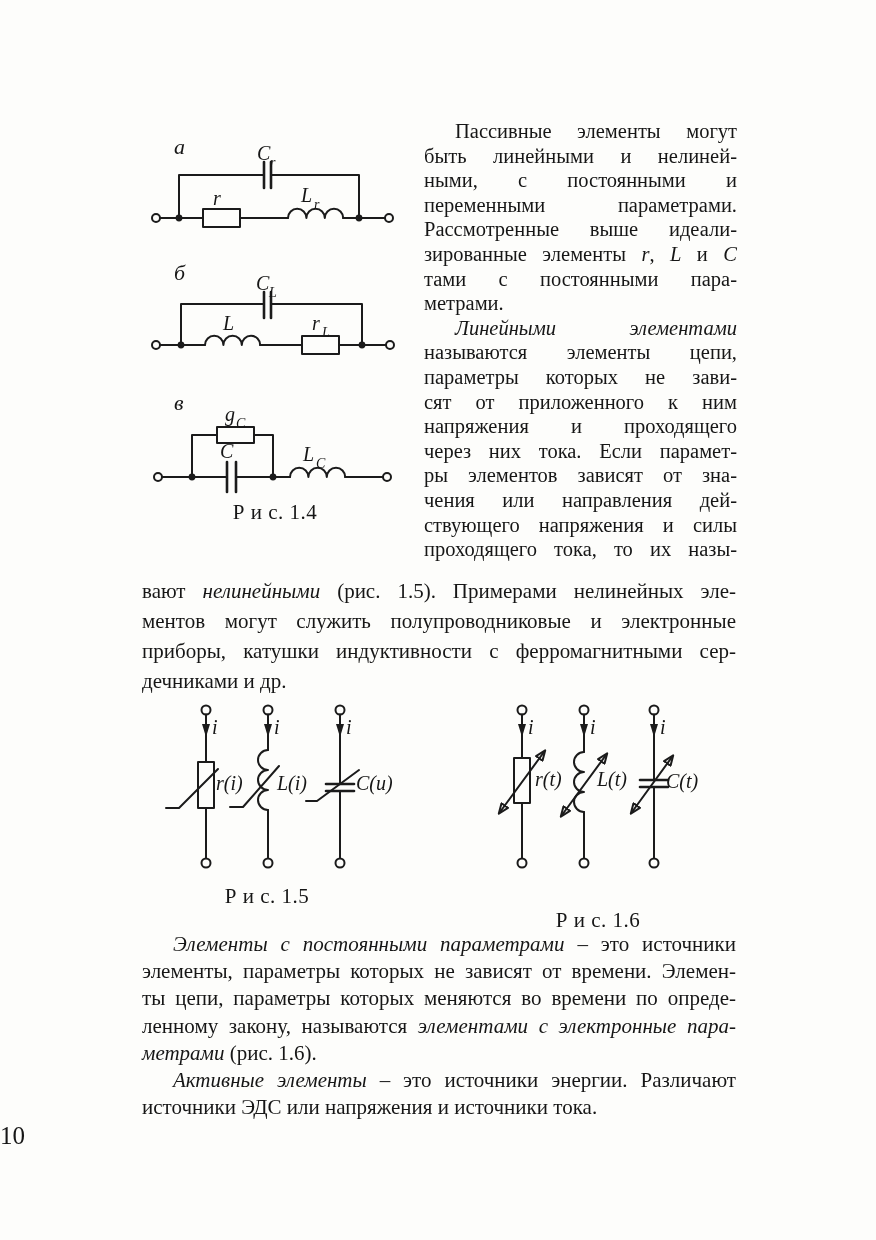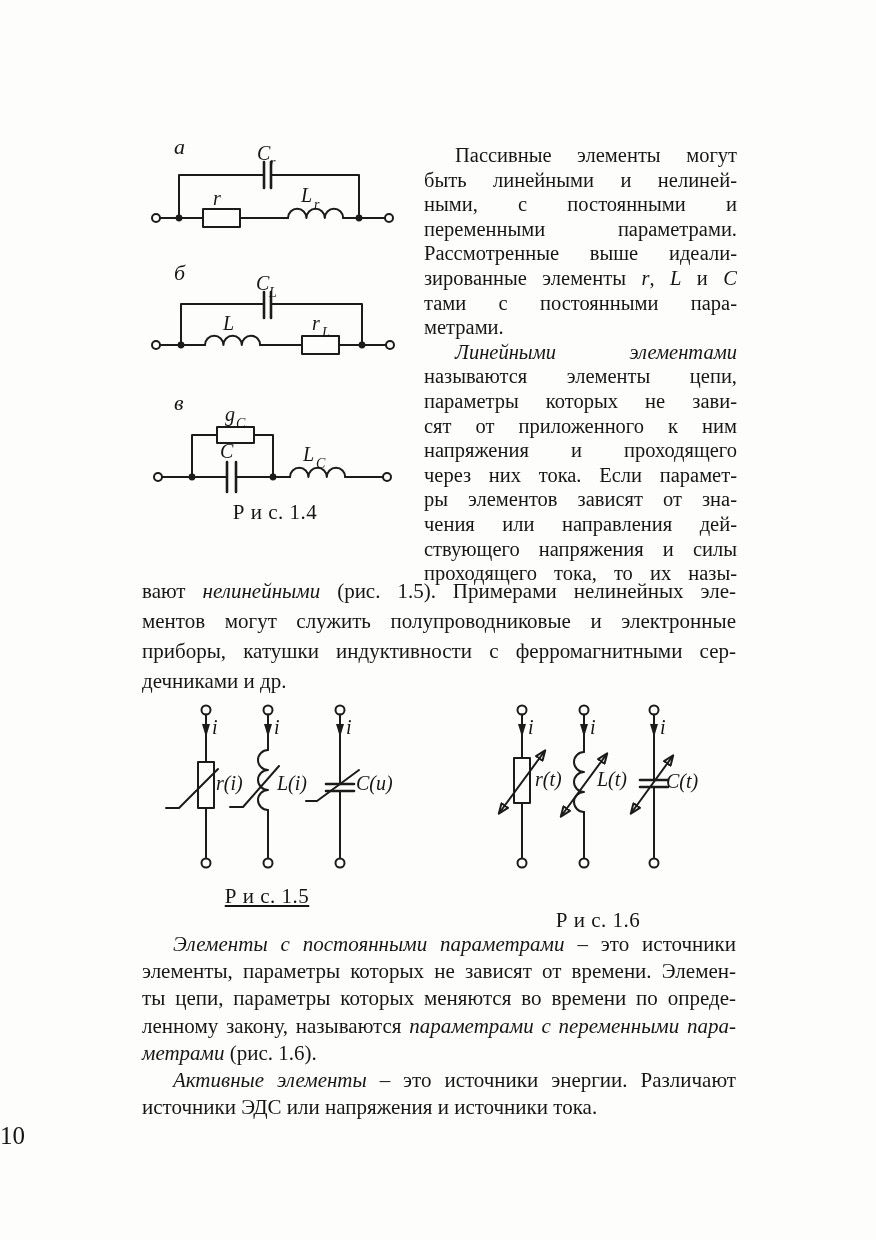--- a/index.html
+++ b/index.html
@@ -9,30 +9,30 @@
     font-family:"Liberation Serif","DejaVu Serif",serif;
     overflow:hidden;
   }
   .tb { position:absolute; }
   .tb .line { text-align:justify; text-align-last:justify; }
   .tb .line.last { text-align-last:left; }
   .tb .line.indent { text-indent:31px; }
   .seg.it { font-style:italic; }
 
   #block-right-column { left:424px; top:119px; width:313px;
-    font-size:20.5px; line-height:24.6px;margin-top:24px; }
+    font-size:20.5px; line-height:24.6px; }
   #block-full-width  { left:142px; top:576px; width:594px;
     font-size:21px; line-height:30px; }
   #block-bottom      { left:142px; top:931px; width:594px;
     font-size:21px; line-height:27.2px; }
 
   .caption { position:absolute; font-size:21px; letter-spacing:0.5px;
     text-align:center; width:160px; }
   #cap-fig14 { left:195px; top:500px; }
-  #cap-fig15 { left:187px; top:884px;text-decoration:underline; }
+  #cap-fig15 { left:187px; top:884px; }
   #cap-fig16 { left:518px; top:884px;margin-top:24px; }
 
   .pagenum { position:absolute; left:0; top:1122px; width:876px;
     text-align:left; font-size:25px; }
 
   svg { position:absolute; overflow:visible; }
   #fig14 { left:140px; top:118px; }
   #fig15 { left:160px; top:700px; }
   #fig16 { left:460px; top:700px; }
   svg line, svg polyline, svg path, svg rect, svg circle {
@@ -226,20 +226,20 @@
   <div class="tb" id="block-full-width">
       <div class="line"><span class="seg">вают </span><span class="seg it">нелинейными</span><span class="seg"> (рис. 1.5). Примерами нелинейных эле-</span></div>
       <div class="line"><span class="seg">ментов могут служить полупроводниковые и электронные</span></div>
       <div class="line"><span class="seg">приборы, катушки индуктивности с ферромагнитными сер-</span></div>
       <div class="line last"><span class="seg">дечниками и др.</span></div>
     </div>
   <div class="tb" id="block-bottom">
       <div class="line indent"><span class="seg it">Элементы с постоянными параметрами</span><span class="seg"> – это источники</span></div>
       <div class="line"><span class="seg">элементы, параметры которых не зависят от времени. Элемен-</span></div>
       <div class="line"><span class="seg">ты цепи, параметры которых меняются во времени по опреде-</span></div>
-      <div class="line"><span class="seg">ленному закону, называются </span><span class="seg it">параметрами с переменными пара-</span></div>
+      <div class="line"><span class="seg">ленному закону, называются </span><span class="seg it">элементами с электронные пара-</span></div>
       <div class="line last"><span class="seg it">метрами</span><span class="seg"> (рис. 1.6).</span></div>
       <div class="line indent"><span class="seg it">Активные элементы</span><span class="seg"> – это источники энергии. Различают</span></div>
       <div class="line last"><span class="seg">источники ЭДС или напряжения и источники тока.</span></div>
     </div>
 
   <div class="pagenum">10</div>
 </div>
 
 </body></html>

